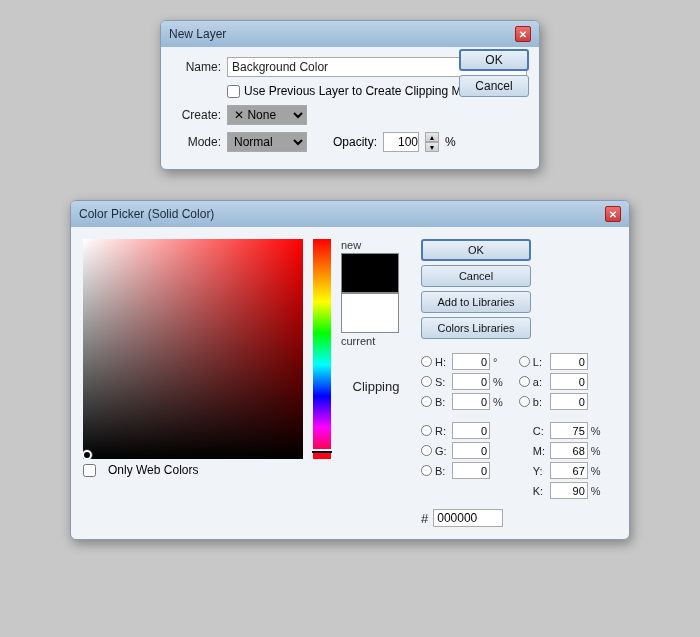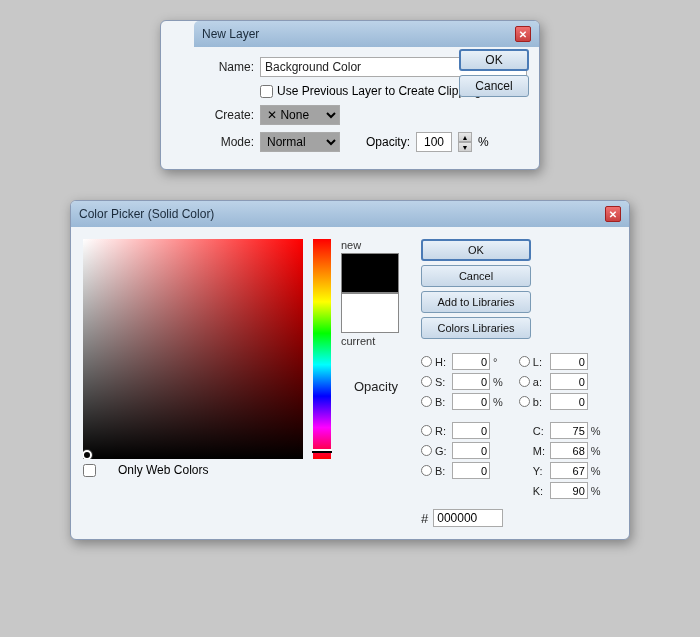--- a/index.html
+++ b/index.html
@@ -50,21 +50,20 @@
       justify-content: center;
       cursor: pointer;
       color: white;
       font-size: 10px;
       font-weight: bold;
     }
 
     
     .new-layer-dialog {
       width: 380px;
-      padding-left: 33px;
     }
     .new-layer-body {
       padding: 10px 12px 10px 12px;
     }
     .form-row {
       display: flex;
       align-items: center;
       margin-bottom: 7px;
       gap: 6px;
     }
@@ -115,21 +114,21 @@
       font-size: 12px;
       padding: 0 2px;
       min-width: 80px;
     }
     .opacity-input {
       width: 36px;
       height: 20px;
       border: 1px solid #aaa;
       background: white;
       font-size: 12px;
-      text-align: center;
+      text-align: right;
     }
     .spin-btn {
       display: flex;
       flex-direction: column;
       width: 14px;
     }
     .spin-up, .spin-down {
       height: 10px;
       width: 14px;
       border: 1px solid #aaa;
@@ -175,21 +174,21 @@
       border: 2px solid white;
       box-shadow: 0 0 0 1px #333;
       left: 4px;
       bottom: 4px;
       transform: translate(-50%, 50%);
       pointer-events: none;
     }
     .only-web {
       display: flex;
       align-items: center;
-      gap: 22px;
+      gap: 12px;
       margin-top: 4px;
     }
 
     
     .hue-slider-wrap {
       width: 18px;
       height: 220px;
       flex-shrink: 0;
       position: relative;
     }
@@ -422,21 +421,21 @@
       <div class="hue-slider">
         <div class="hue-pointer"></div>
       </div>
     </div>
 
     <div class="color-preview-area">
       <div class="preview-label">new</div>
       <div class="preview-new"></div>
       <div class="preview-current"></div>
       <div class="current-label">current</div>
-      <div class="swatches-label" style="margin-top: 32px;">Opacity</div>
+      <div class="swatches-label" style="margin-top: 32px;">Clipping</div>
     </div>
 
     <div class="color-right-panel">
 
       <div class="color-buttons">
         <button class="color-btn ok-color">OK</button>
         <button class="color-btn">Cancel</button>
         <button class="color-btn">Add to Libraries</button>
         <button class="color-btn">Colors Libraries</button>
       </div>

